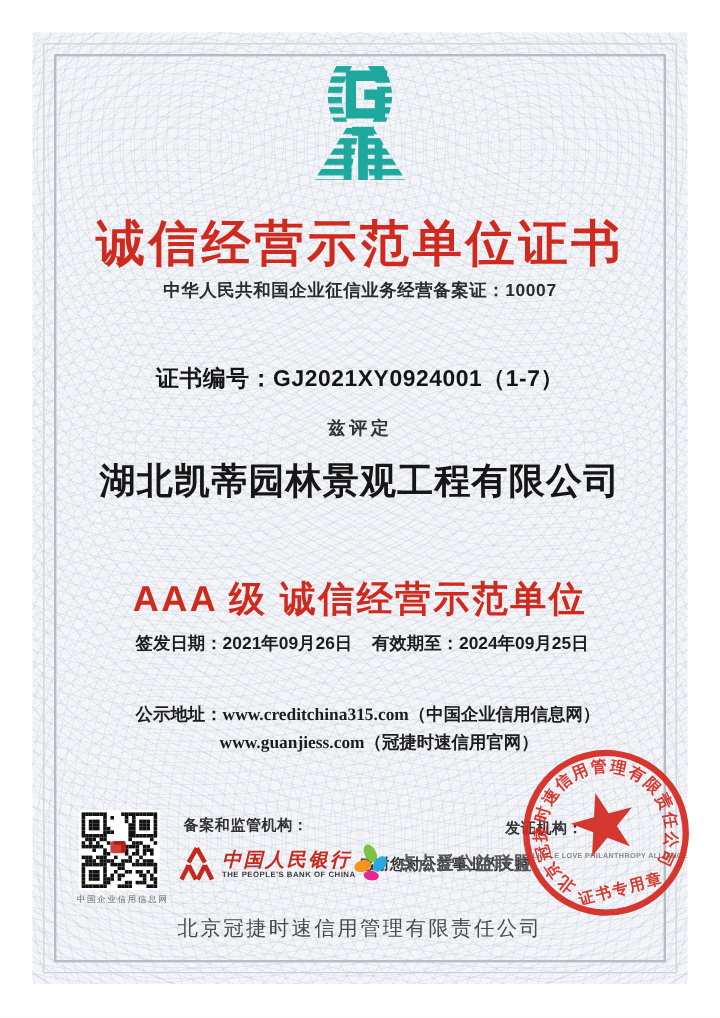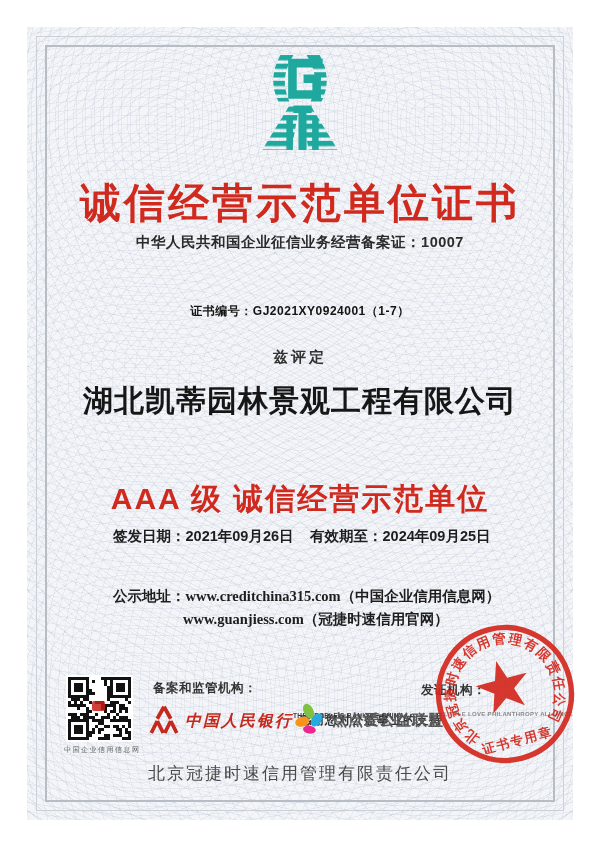--- a/index.html
+++ b/index.html
@@ -22,21 +22,21 @@
   .frame-inner{position:absolute;left:18px;top:18px;right:18px;bottom:18px;border:2px solid #b7bdc5;pointer-events:none;}
 
   .abs{position:absolute;}
   .ctr{left:0;right:0;text-align:center;}
 
   .logo{top:28px;left:0;right:0;display:flex;justify-content:center;}
 
   .title{top:155px;font-size:41px;font-weight:900;color:#d02a1e;letter-spacing:3px;line-height:1.05;}
   .subtitle{top:206px;font-size:14.5px;font-weight:700;color:#2b2b2b;letter-spacing:0.5px;}
 
-  .certno{top:276px;font-size:12px;font-weight:700;color:#141414;letter-spacing:0.5px;}
+  .certno{top:276px;font-size:19px;font-weight:700;color:#141414;letter-spacing:0.5px;}
   .intro{top:321px;font-size:15px;font-weight:600;color:#333;letter-spacing:3px;}
   .company{top:354px;font-size:30px;font-weight:600;color:#161616;letter-spacing:1px;
     font-family:"Liberation Serif","DejaVu Serif",serif;}
 
   .rating{top:452px;font-size:30px;font-weight:800;color:#d0291d;letter-spacing:2px;}
 
   .dates{top:500px;left:86px;right:40px;font-size:14.5px;font-weight:700;color:#1d1d1d;}
   .dates .exp{position:absolute;left:197px;top:0;}
   .pub{top:558px;left:86px;font-size:14.5px;font-weight:700;color:#1d1d1d;line-height:1.6;font-family:Liberation Serif, serif;}
   .pub .l2{margin-left:70px;}
@@ -45,21 +45,21 @@
   .qrwrap{left:37px;top:648px;width:70px;text-align:center;}
   #qr{width:63px;height:63px;margin:0 auto;background:#fff;padding:2px;position:relative;}
   #qr .row{display:flex;}
   #qr .m{width:3px;height:3px;}
   #qr .b{background:#121212;}
   #qr .reddot{position:absolute;left:26px;top:26px;width:13px;height:10px;background:rgba(200,30,25,.85);border-radius:2px;}
   .qrcap{margin-top:3px;font-size:7px;color:#666;letter-spacing:1.5px;white-space:nowrap;}
 
   .reg-label{left:126px;top:653px;}
   .bank{left:122px;top:676px;display:flex;align-items:center;gap:6px;}
-  .bank-names{display:flex;flex-direction:row;line-height:1.1;}
+  .bank-names{display:flex;flex-direction:column;line-height:1.1;}
   .bank-cn{font-size:16px;font-weight:700;color:#c5281c;letter-spacing:2px;
     font-family:"Liberation Serif","DejaVu Serif",serif;font-style:italic;}
   .bank-en{font-size:6.5px;font-weight:700;color:#3a3a3a;letter-spacing:0.4px;}
 
   .thanks{left:272px;top:653px;margin-top:32px;}
   .charity{left:268px;top:676px;display:flex;align-items:center;gap:5px;}
   .charity-names{display:flex;flex-direction:row;line-height:1.15;}
   .charity-cn{font-size:15px;font-weight:700;color:#595959;letter-spacing:1px;}
   .charity-en{font-size:6px;font-weight:700;color:#8a8a8a;letter-spacing:0.3px;}
 

